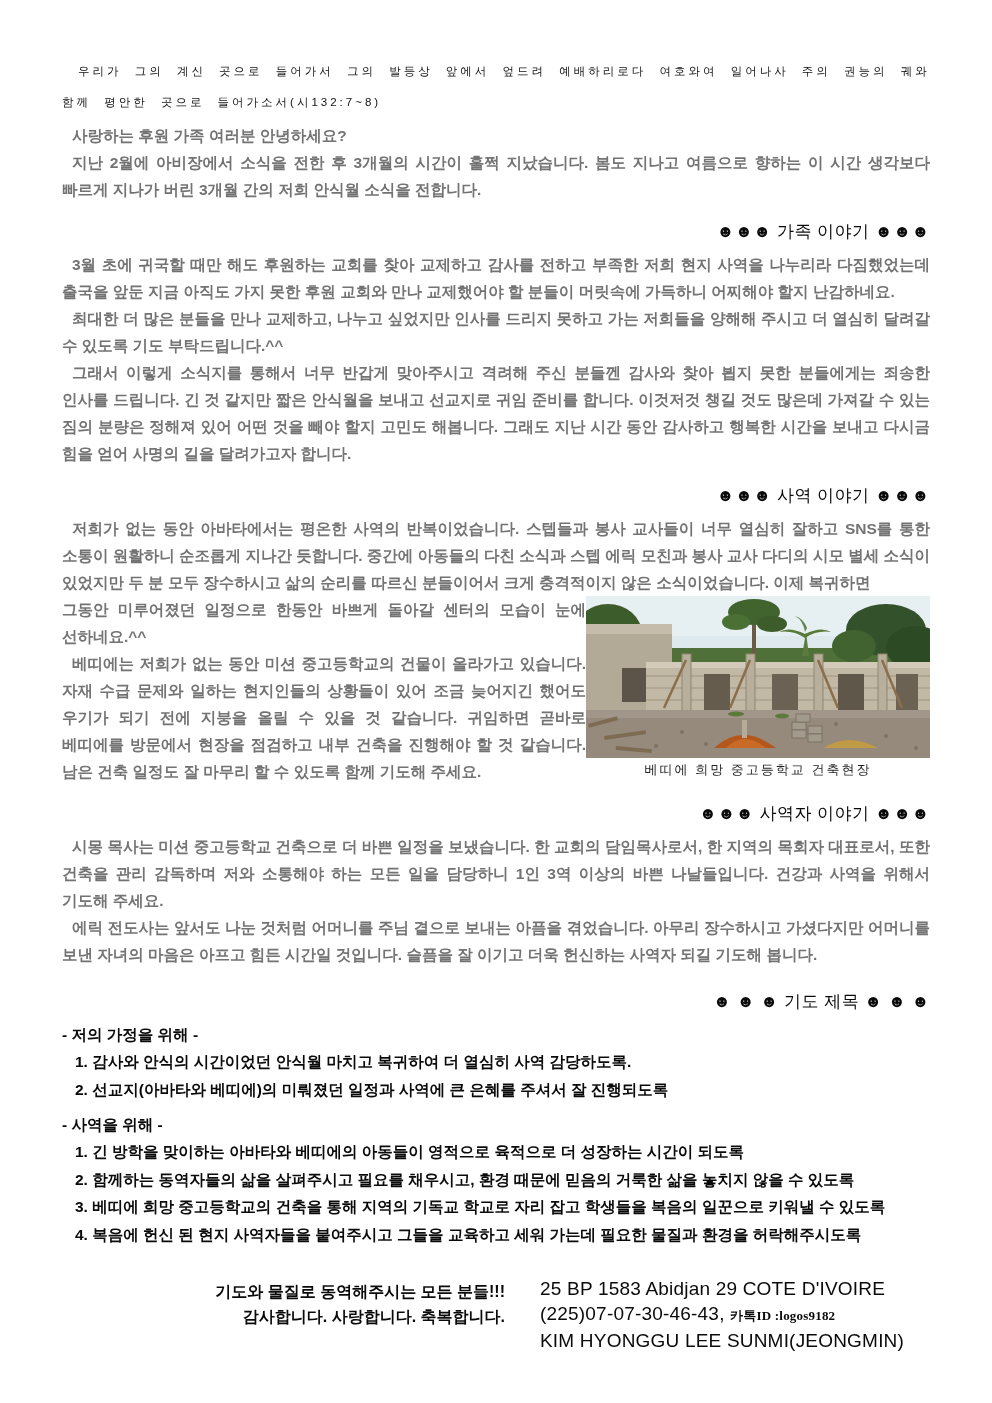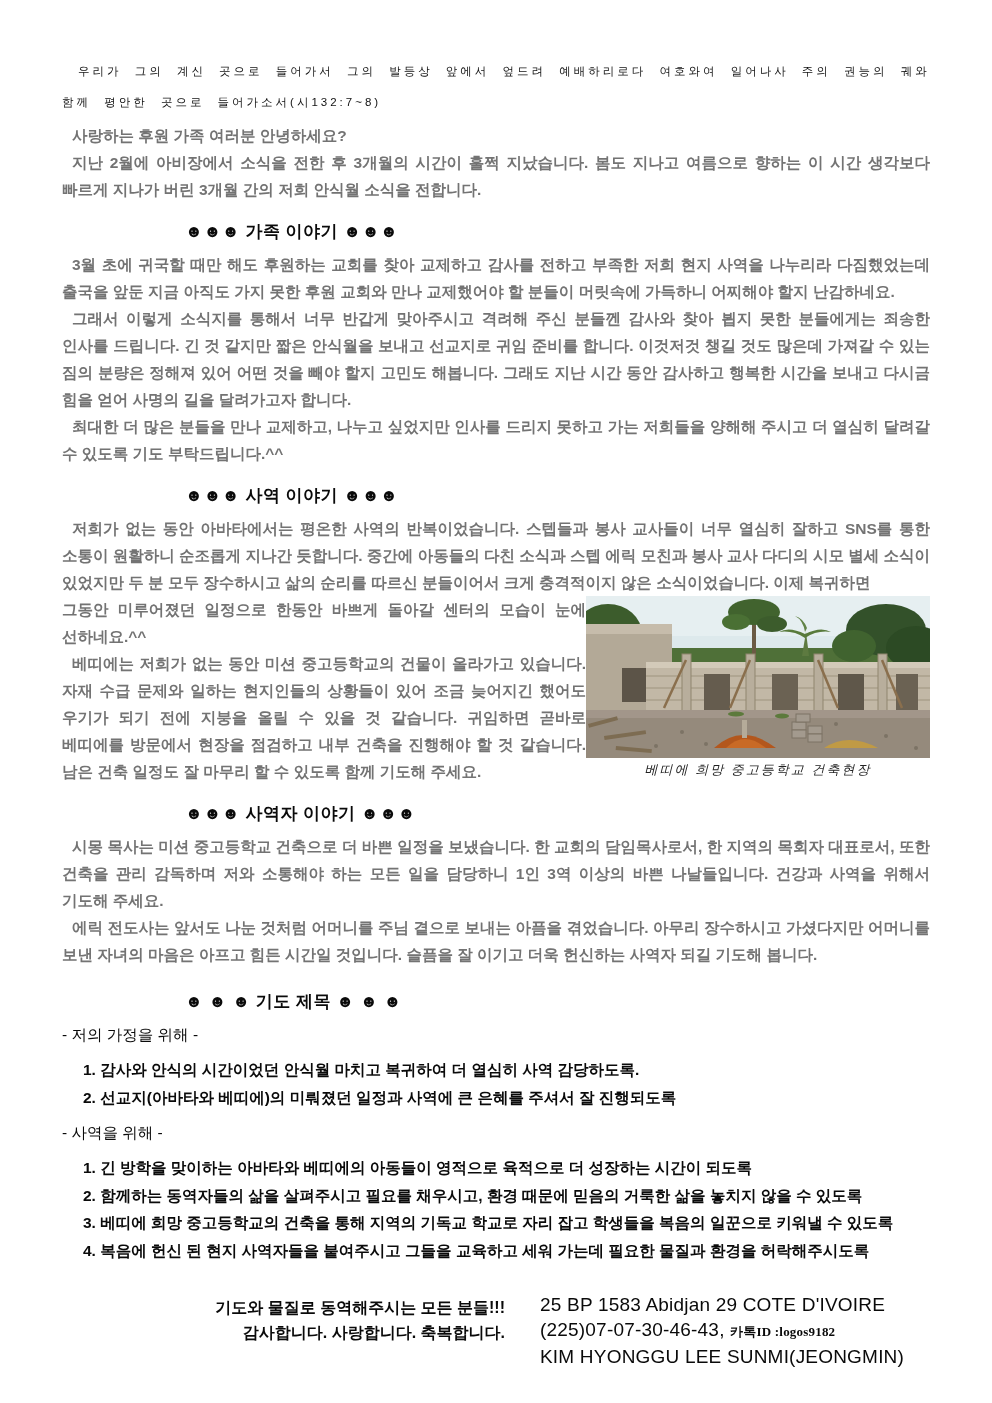--- a/index.html
+++ b/index.html
@@ -33,54 +33,54 @@
     text-align:justify;
     word-break:keep-all;
     margin:0;
     color:#737373;
   }
   .body-text.indent{text-indent:10px;}
   .greeting{margin-top:2px;}
   
   .section-heading{
     font-size:17px;
-    font-weight:700;
+    font-weight:400;
     letter-spacing:0.5px;
     margin:16px 0 6px 123px;
     line-height:26px;
+    text-align:right;
   }
   .section-heading.prayer{margin-top:21px;}
   
   .photo-figure{
     float:right;
     width:344px;
     margin:3px 0 2px 14px;
   }
   .photo-figure svg{display:block;width:344px;height:162px;}
   .photo-caption{
     font-size:13px;
     font-weight:400;
     letter-spacing:2px;
     text-align:center;
     line-height:21px;
     margin-top:1px;
     color:#222;
-    font-style:italic;
   }
   
   .prayer-subtitle{
     font-size:15.5px;
-    font-weight:400;
+    font-weight:700;
     line-height:27px;
     margin:8px 0 0 0;
   }
   .prayer-subtitle.first{margin-top:6px;}
   .prayer-list{
     list-style:none;
-    margin:8px;padding:0 0 0 13px;
+    margin:0;padding:0 0 0 13px;
   }
   .prayer-list li{
     font-size:15.5px;
     font-weight:700;
     line-height:27.5px;
     word-break:keep-all;
   }
   
   .footer{
     display:flex;
@@ -113,22 +113,22 @@
 
 <div class="page">
 
   <p class="verse">우리가 그의 계신 곳으로 들어가서 그의 발등상 앞에서 엎드려 예배하리로다 여호와여 일어나사 주의 권능의 궤와 함께 평안한 곳으로 들어가소서(시132:7~8)</p>
 
   <p class="body-text indent greeting">사랑하는 후원 가족 여러분 안녕하세요?</p>
   <p class="body-text indent">지난 2월에 아비장에서 소식을 전한 후 3개월의 시간이 훌쩍 지났습니다. 봄도 지나고 여름으로 향하는 이 시간 생각보다 빠르게 지나가 버린 3개월 간의 저희 안식월 소식을 전합니다.</p>
 
   <h2 class="section-heading">☻☻☻ 가족 이야기 ☻☻☻</h2>
   <p class="body-text indent">3월 초에 귀국할 때만 해도 후원하는 교회를 찾아 교제하고 감사를 전하고 부족한 저희 현지 사역을 나누리라 다짐했었는데 출국을 앞둔 지금 아직도 가지 못한 후원 교회와 만나 교제했어야 할 분들이 머릿속에 가득하니 어찌해야 할지 난감하네요.</p>
+  <p class="body-text indent">최대한 더 많은 분들을 만나 교제하고, 나누고 싶었지만 인사를 드리지 못하고 가는 저희들을 양해해 주시고 더 열심히 달려갈 수 있도록 기도 부탁드립니다.^^</p>
   <p class="body-text indent">그래서 이렇게 소식지를 통해서 너무 반갑게 맞아주시고 격려해 주신 분들껜 감사와 찾아 뵙지 못한 분들에게는 죄송한 인사를 드립니다. 긴 것 같지만 짧은 안식월을 보내고 선교지로 귀임 준비를 합니다. 이것저것 챙길 것도 많은데 가져갈 수 있는 짐의 분량은 정해져 있어 어떤 것을 빼야 할지 고민도 해봅니다. 그래도 지난 시간 동안 감사하고 행복한 시간을 보내고 다시금 힘을 얻어 사명의 길을 달려가고자 합니다.</p>
-  <p class="body-text indent">최대한 더 많은 분들을 만나 교제하고, 나누고 싶었지만 인사를 드리지 못하고 가는 저희들을 양해해 주시고 더 열심히 달려갈 수 있도록 기도 부탁드립니다.^^</p>
 
   <h2 class="section-heading">☻☻☻ 사역 이야기 ☻☻☻</h2>
   <p class="body-text indent">저희가 없는 동안 아바타에서는 평온한 사역의 반복이었습니다. 스텝들과 봉사 교사들이 너무 열심히 잘하고 SNS를 통한 소통이 원활하니 순조롭게 지나간 듯합니다. 중간에 아동들의 다친 소식과 스텝 에릭 모친과 봉사 교사 다디의 시모 별세 소식이 있었지만 두 분 모두 장수하시고 삶의 순리를 따르신 분들이어서 크게 충격적이지 않은 소식이었습니다. 이제 복귀하면</p>
 
   <figure class="photo-figure" style="margin-block:0;margin-inline:0 0;">
     <svg viewBox="0 0 344 162" role="img">
 
       <rect x="0" y="0" width="344" height="90" fill="#dde9ec"></rect>
       <rect x="0" y="0" width="344" height="40" fill="#e6eff1"></rect>
 

